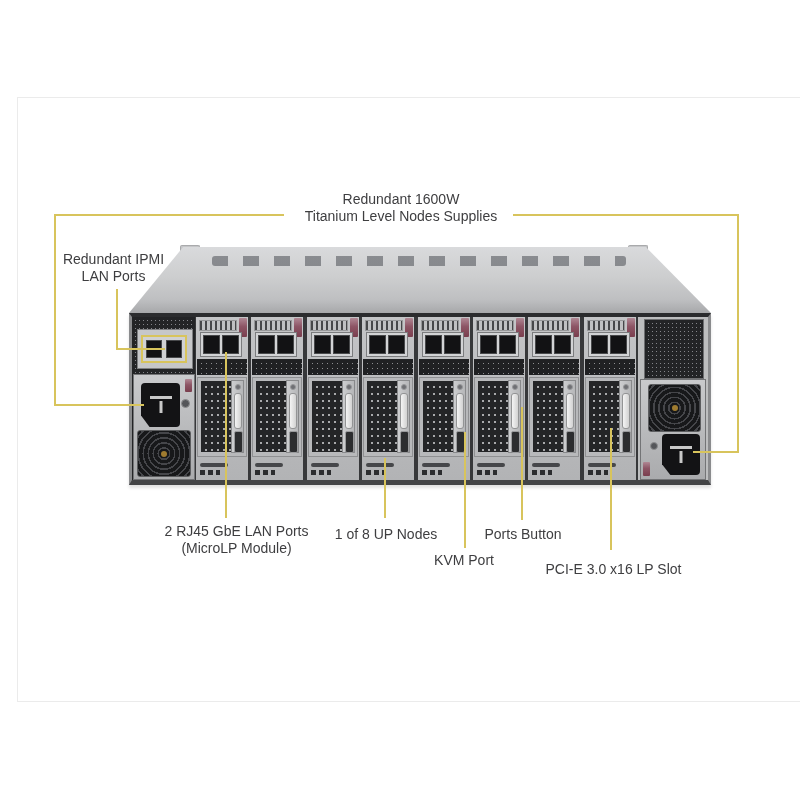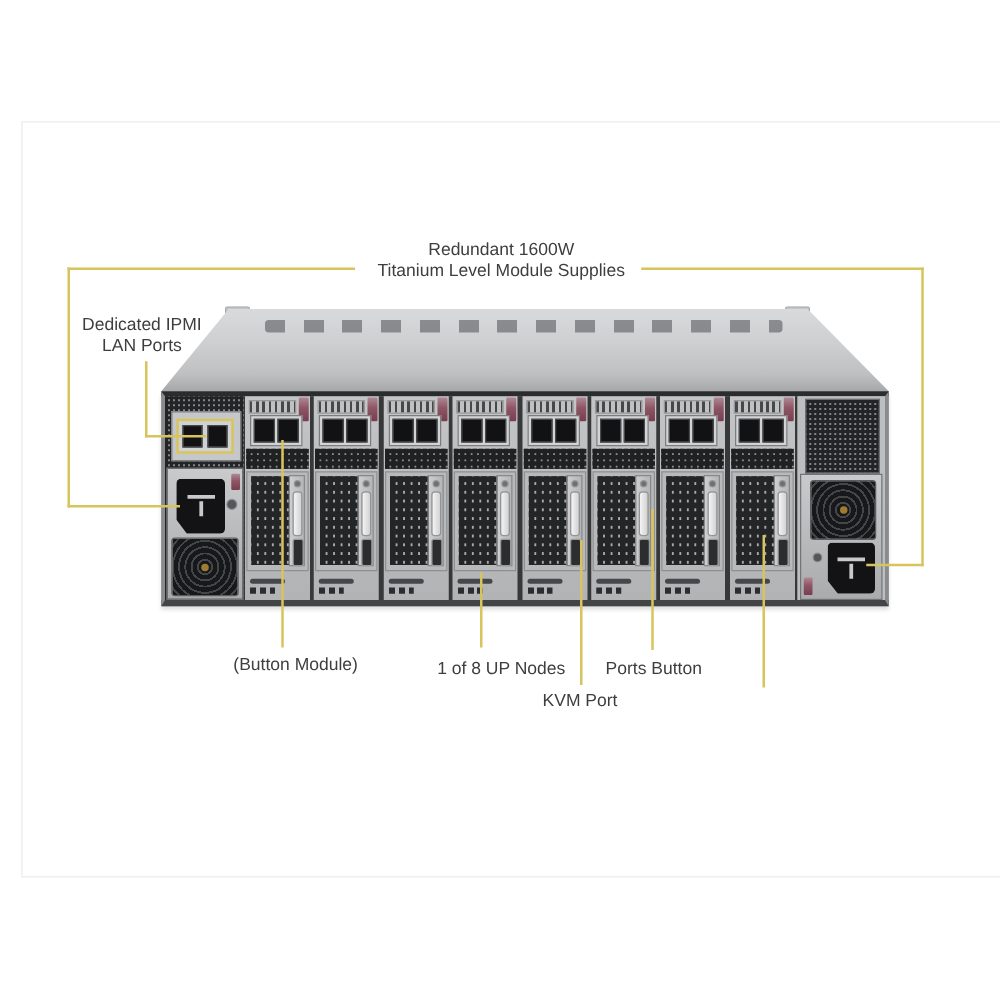--- a/index.html
+++ b/index.html
@@ -312,26 +312,28 @@
   <div class="abs cl" style="left:100px;top:289px;width:2px;height:61px;"></div>
   <div class="abs cl" style="left:100px;top:348px;width:49px;height:2px;"></div>
   <div class="abs cl" style="left:209px;top:352px;width:2px;height:166px;"></div>
   <div class="abs cl" style="left:368px;top:458px;width:2px;height:60px;"></div>
   <div class="abs cl" style="left:448px;top:432px;width:2px;height:116px;"></div>
   <div class="abs cl" style="left:505px;top:407px;width:2px;height:113px;"></div>
   <div class="abs cl" style="left:594px;top:428px;width:2px;height:122px;"></div>
 
   <div class="abs lbl" style="left:245px;top:191px;width:280px;">
     <div>Redundant  1600W</div>
-    <div>Titanium  Level Module Supplies</div>
+    <div>Titanium  Level Nodes Supplies</div>
   </div>
   <div class="abs lbl" style="left:30px;top:251px;width:135px;">
-    <div>Dedicated IPMI</div>
+    <div>Redundant IPMI</div>
     <div>LAN Ports</div>
   </div>
   <div class="abs lbl" style="left:118px;top:523px;width:205px;">
-    <div>(Button Module)</div>
+    <div>2 RJ45 GbE LAN Ports</div>
+    <div>(MicroLP Module)</div>
   </div>
-  <div class="abs lbl" style="left:310px;top:526px;width:150px;">1 of 8 UP Nodes</div>
+  <div class="abs lbl" style="left:295px;top:526px;width:150px;">1 of 8 UP Nodes</div>
   <div class="abs lbl" style="left:392px;top:552px;width:112px;">KVM Port</div>
   <div class="abs lbl" style="left:443px;top:526px;width:128px;">Ports Button</div>
+  <div class="abs lbl" style="left:505px;top:561px;width:185px;">PCI-E 3.0 x16 LP Slot</div>
 
 </div>
 
 </body></html>

